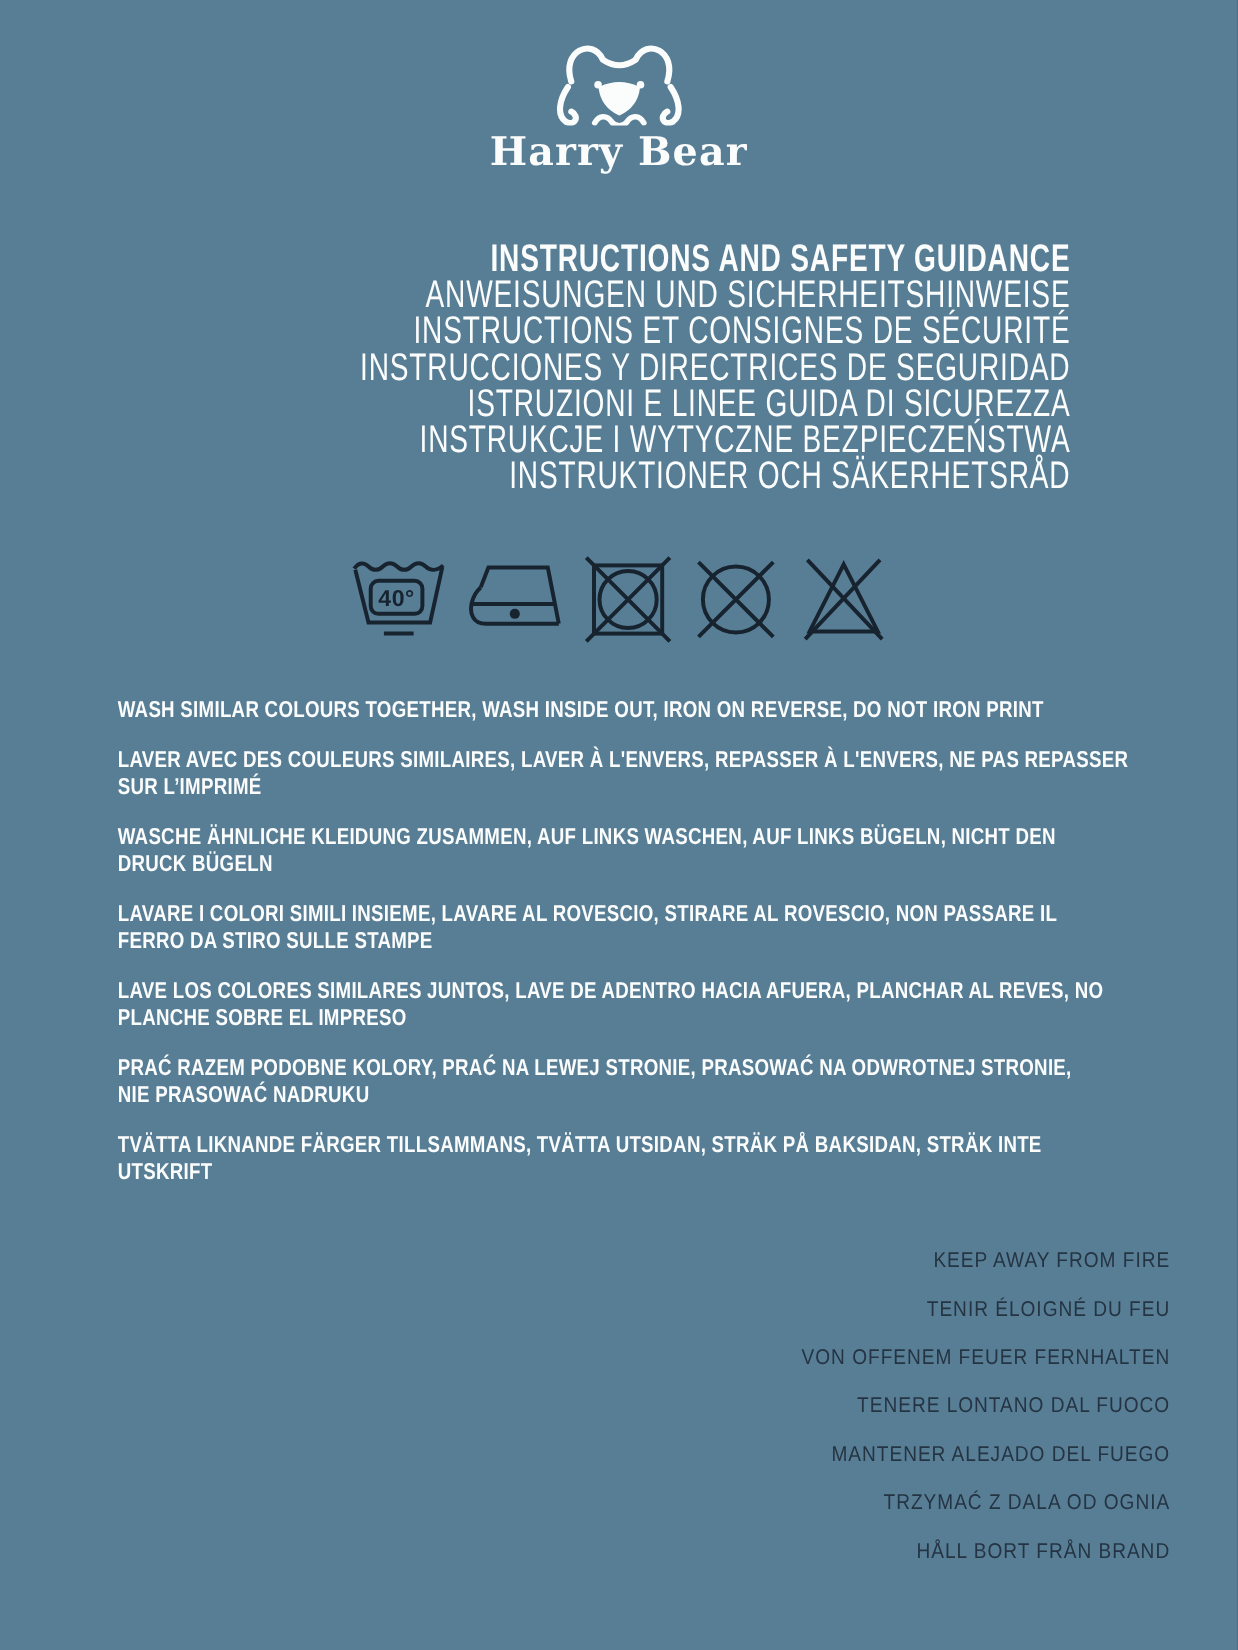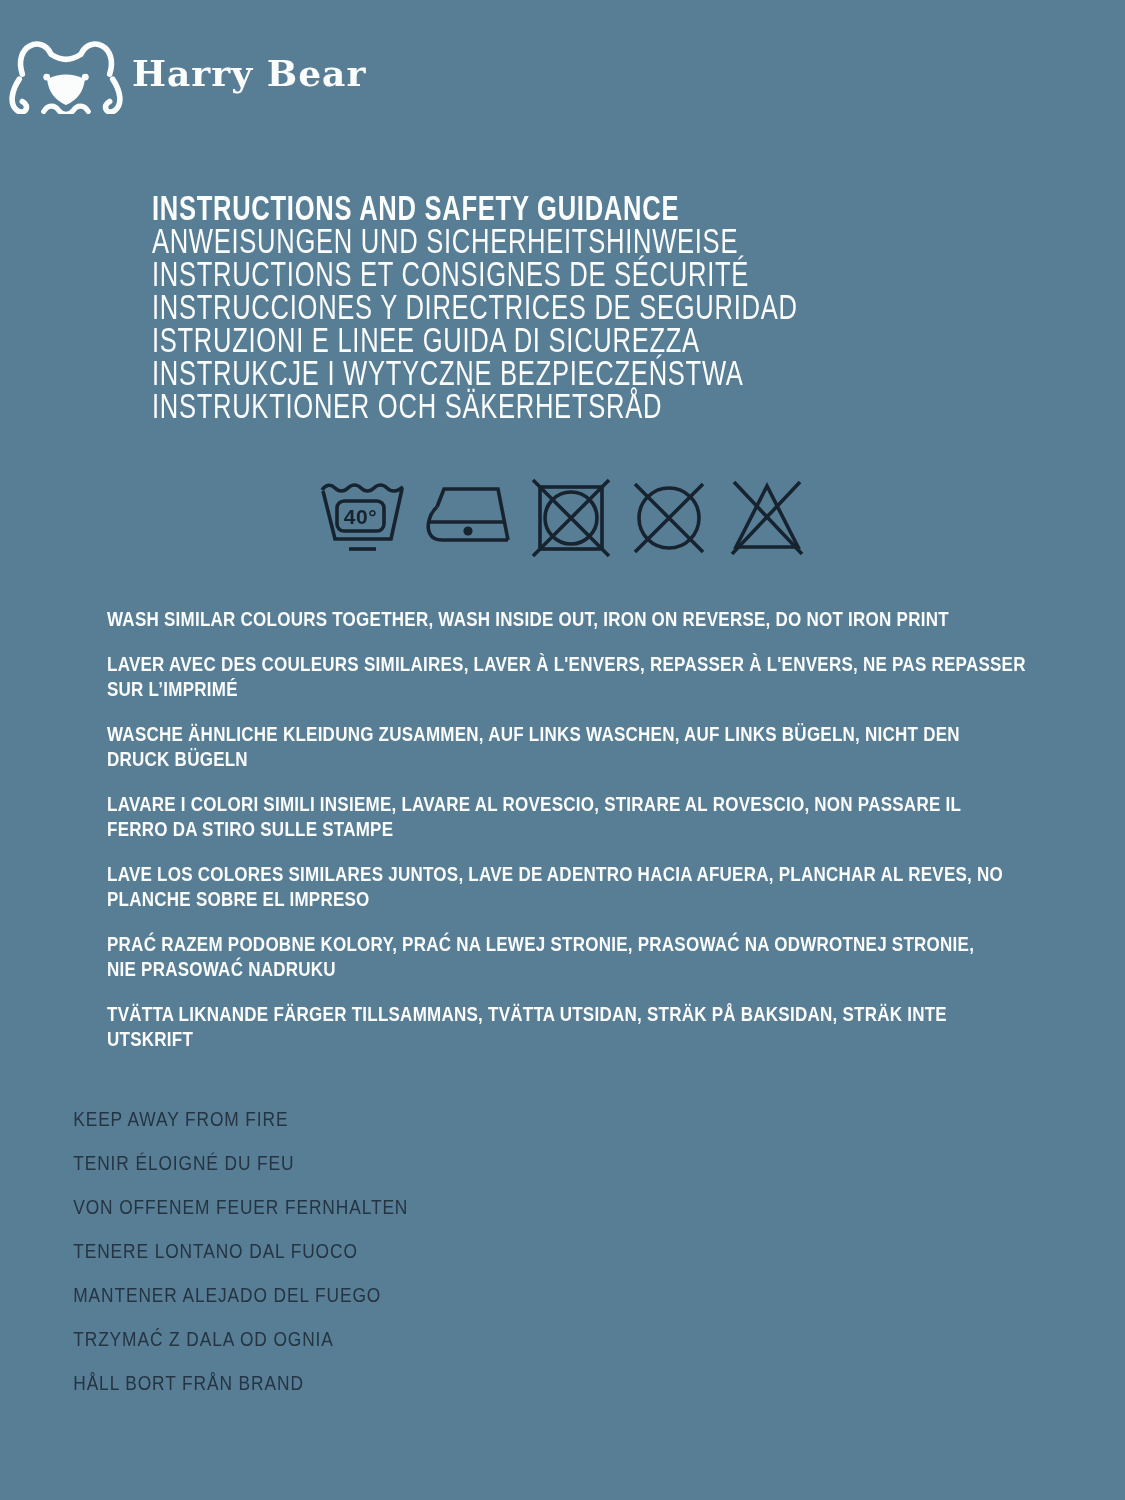--- a/index.html
+++ b/index.html
@@ -6,33 +6,33 @@
   .page{
     position:relative;
     width:1125px;height:1500px;
     margin:0 auto;
     background:#587E96;
     overflow:hidden;
     font-family:"Liberation Sans",sans-serif;
     color:#FBFCFC;
   }
   
-  .logo{display:flex;flex-direction:row;align-items:center;padding-top:28px;text-align:center;}
+  .logo{display:flex;flex-direction:column;align-items:center;padding-top:28px;text-align:center;}
   .logo svg{display:block;}
   .wordmark{
     margin-top:4px;
     font-family:"DejaVu Serif",serif;
     font-weight:700;
     font-size:36px;
     line-height:40px;
     letter-spacing:1px;
     color:#FBFCFC;
   }
   
-  .heading{margin-top:77px;text-align:left;}
+  .heading{margin-top:60px;text-align:right;}
   .heading-line{
     font-size:35px;
     line-height:33px;
     font-weight:400;
     letter-spacing:1px;
     transform:scaleX(0.73);
     transform-origin:50% 50%;
     white-space:nowrap;
   }
   .heading-line.bold{font-weight:700;}
@@ -54,21 +54,21 @@
     line-height:25px;
     font-weight:700;
     letter-spacing:0.3px;
     white-space:pre-line;
     transform:scaleX(0.81);
     transform-origin:0 0;
     margin:0 0 20px 0;
     color:#FBFCFC;
   }
   
-  .fire{margin-top:46px;text-align:left;padding-left:12px;}
+  .fire{margin-top:46px;text-align:right;padding-left:12px;}
   .fire-line{
     font-size:19.5px;
     line-height:44px;
     letter-spacing:1px;
     font-weight:400;
     color:#243442;
     transform:scaleX(0.89);
     transform-origin:50% 50%;
     white-space:nowrap;
   }

